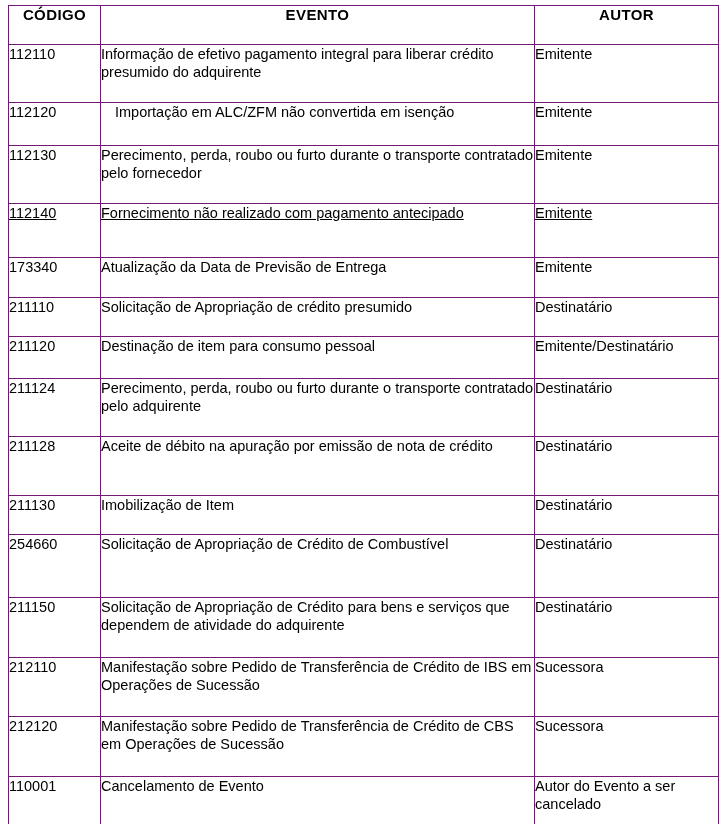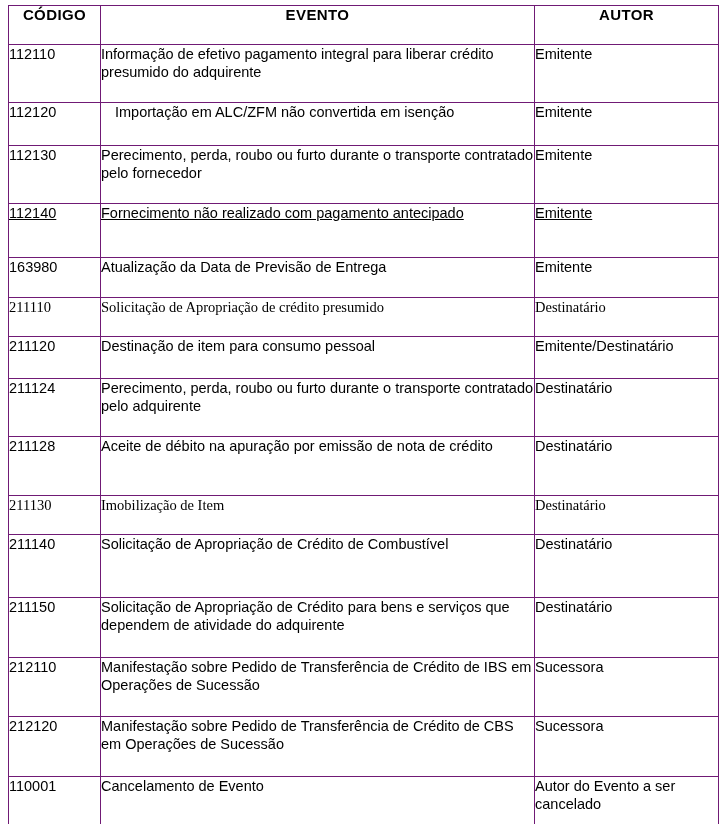--- a/index.html
+++ b/index.html
@@ -73,21 +73,21 @@
   
   tr.r-h57 td { height: 57px; margin-top: 25px; }
   tr.r-h42 td { height: 42px; }
   tr.r-h53 td { height: 53px; text-decoration: underline; }
   tr.r-h39 td { height: 39px; }
   tr.r-h41 td { height: 41px; }
   tr.r-h58 td { height: 58px; }
   tr.r-h62 td { height: 62px; }
   tr.r-h59 td { height: 59px; }
   tr.r-h56 td { height: 56px; }
-  tr.r-h38 td { height: 38px; font-family: Liberation Serif, serif; }
+  tr.r-h38 td { height: 38px; }
 </style>
 </head>
 <body>
 
 <div class="page">
 
   <table class="events-table">
     <colgroup>
       <col class="col-codigo">
       <col class="col-evento">
@@ -120,21 +120,21 @@
         <td class="cell-autor">Emitente</td>
       </tr>
 
       <tr class="r-h53">
         <td class="cell-codigo">112140</td>
         <td class="cell-evento">Fornecimento não realizado com pagamento antecipado</td>
         <td class="cell-autor">Emitente</td>
       </tr>
 
       <tr class="r-h39">
-        <td class="cell-codigo">163980</td>
+        <td class="cell-codigo">173340</td>
         <td class="cell-evento">Atualização da Data de Previsão de Entrega</td>
         <td class="cell-autor">Emitente</td>
       </tr>
 
       <tr class="r-h38">
         <td class="cell-codigo">211110</td>
         <td class="cell-evento">Solicitação de Apropriação de crédito presumido</td>
         <td class="cell-autor">Destinatário</td>
       </tr>
 
@@ -156,21 +156,21 @@
         <td class="cell-autor">Destinatário</td>
       </tr>
 
       <tr class="r-h38">
         <td class="cell-codigo">211130</td>
         <td class="cell-evento">Imobilização de Item</td>
         <td class="cell-autor">Destinatário</td>
       </tr>
 
       <tr class="r-h62">
-        <td class="cell-codigo">211140</td>
+        <td class="cell-codigo">254660</td>
         <td class="cell-evento">Solicitação de Apropriação de Crédito de Combustível</td>
         <td class="cell-autor">Destinatário</td>
       </tr>
 
       <tr class="r-h59">
         <td class="cell-codigo">211150</td>
         <td class="cell-evento">Solicitação de Apropriação de Crédito para bens e serviços que dependem de atividade do adquirente</td>
         <td class="cell-autor">Destinatário</td>
       </tr>
 

